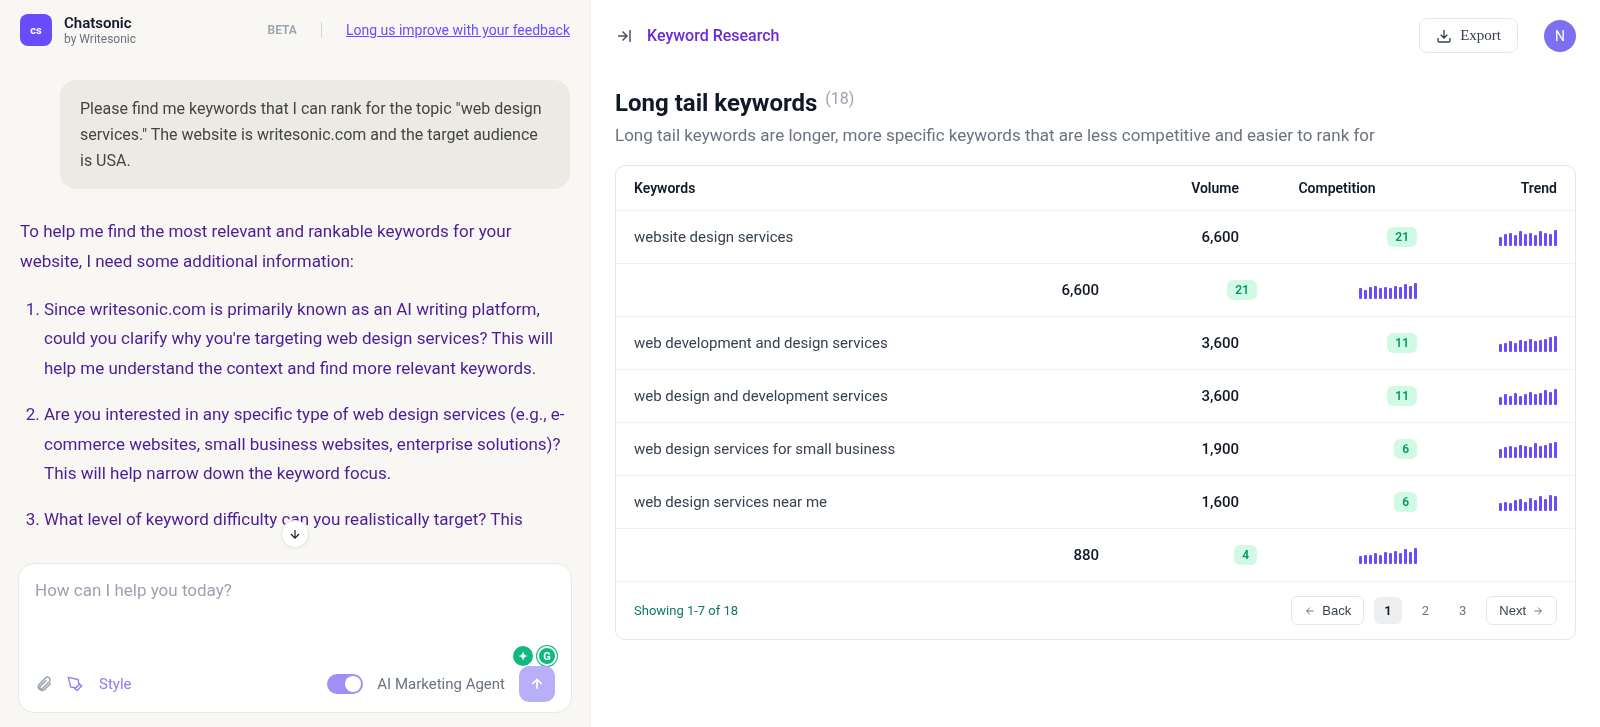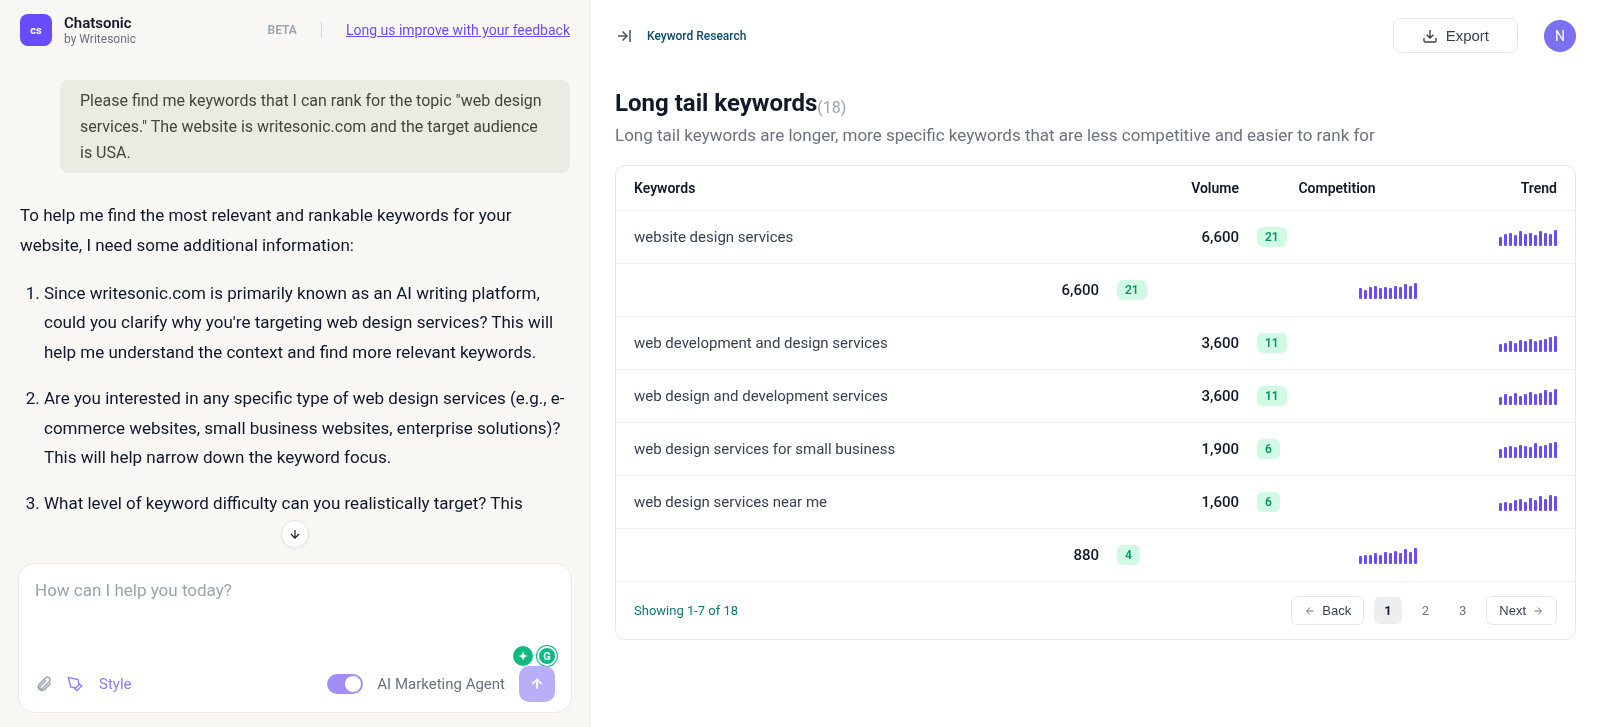--- a/index.html
+++ b/index.html
@@ -43,32 +43,32 @@
 .chat-scroll {
   flex: 1;
   overflow-y: auto;
   padding: 20px 20px 0 20px;
   position: relative;
 }
 .chat-scroll::-webkit-scrollbar { width: 8px; }
 .chat-scroll::-webkit-scrollbar-thumb { background: #c7c7c2; border-radius: 4px; }
 .user-msg {
   background: #ecebe3;
-  border-radius: 8px;
-  padding: 8px 20px;
+  border-radius: 16px;
+  padding: 16px 20px;
   margin-left: 40px;
   margin-bottom: 28px;
   font-size: 16px;
   line-height: 1.6;
   color: #45453f;
 }
 .assistant-msg {
   font-size: 17px;
   line-height: 1.75;
-  color: #0f172a;
+  color: #4c1d95;
 }
 .assistant-msg ol { margin-top: 18px; padding-left: 24px; }
 .assistant-msg li { margin-bottom: 16px; }
 .scroll-down {
   position: absolute;
   left: 50%;
   transform: translateX(-50%);
   bottom: 179px;
   width: 28px; height: 28px;
   border-radius: 50%;
@@ -116,41 +116,42 @@
 .right-pane {
   flex: 1;
   height: 100%;
   padding: 18px 24px;
   overflow-y: auto;
   border-left: 1px solid #f1f1ee;
 }
 .right-header { display: flex; align-items: center; gap: 14px; margin-bottom: 36px; }
 .rh-left { display: flex; align-items: center; gap: 14px; }
 .collapse-ic { color: #4b5563; }
-.breadcrumb { color: #0c4a6e; font-size: 12px; font-weight: 500; }
+.breadcrumb { color: #6d28d9; font-size: 16px; font-weight: 500; }
 .export-btn {
   margin-left: auto;
   display: flex; align-items: center; gap: 8px;
   border: 1px solid #e5e7eb; border-radius: 8px;
-  padding: 8px 28px; font-size: 15px; color: #374151;
+  padding: 8px 16px; font-size: 15px; color: #374151;
   background:#fff;
+  font-family:Liberation Serif, serif;
 }
 .avatar { width: 32px; height: 32px; border-radius: 50%; background: #7c6ff0; color:#fff; display:flex; align-items:center; justify-content:center; font-size: 14px; margin-left: 12px; }
-.section-title { display:flex; align-items: flex-end; margin-bottom: 8px; }
+.section-title { display:flex; align-items: flex-start; gap: 8px; margin-bottom: 8px; }
 .section-title h2 { font-size: 24px; font-weight: 700; color: #111827; }
 .section-title .count { font-size: 16px; color: #9ca3af; }
 .section-desc { font-size: 17px; color: #6b7280; margin-bottom: 20px; }
 
 .table-wrap { border: 1px solid #e5e7eb; border-radius: 10px; width: 100%; overflow: hidden; }
 .tbl-row { display: grid; grid-template-columns: 1fr 140px 160px 140px; align-items: center; padding: 16px 18px; border-bottom: 1px solid #f1f1ee; }
 .tbl-row:last-of-type { border-bottom: none; }
 .tbl-head { font-size: 14px; font-weight: 600; color: #111827; padding: 14px 18px; }
 .col-keywords { font-size: 15px; color: #374151; }
 .col-volume { text-align: right; font-size: 15px; color: #111827; font-weight: 500; padding-right: 18px; }
-.col-comp { display:flex; justify-content:flex-start; }
+.col-comp { display:flex; justify-content:flex-end; }
 .comp-badge { background: #d1fae5; color: #059669; font-size: 12px; font-weight: 600; padding: 3px 8px; border-radius: 6px; }
 .col-trend { display: flex; justify-content: flex-end; align-items:flex-end; gap:2px; height: 18px; }
 .bar { width: 3px; background: #6a4cff; border-radius: 1px; }
 
 .pagination { display: flex; align-items: center; padding: 14px 18px; border-top: 1px solid #f1f1ee; }
 .pg-status { font-size: 13px; color: #0f766e; }
 .pg-right { margin-left: auto; display: flex; align-items: center; gap: 10px; }
 .pg-btn { border: 1px solid #e5e7eb; border-radius: 6px; padding: 6px 12px; font-size: 13px; color: #374151; display:flex; align-items:center; gap:6px; background:#fff; }
 .pg-num { padding: 6px 10px; font-size: 13px; color: #6b7280; border-radius: 6px; }
 .pg-num.active { background: #edeef0; color: #111827; font-weight: 600; }

